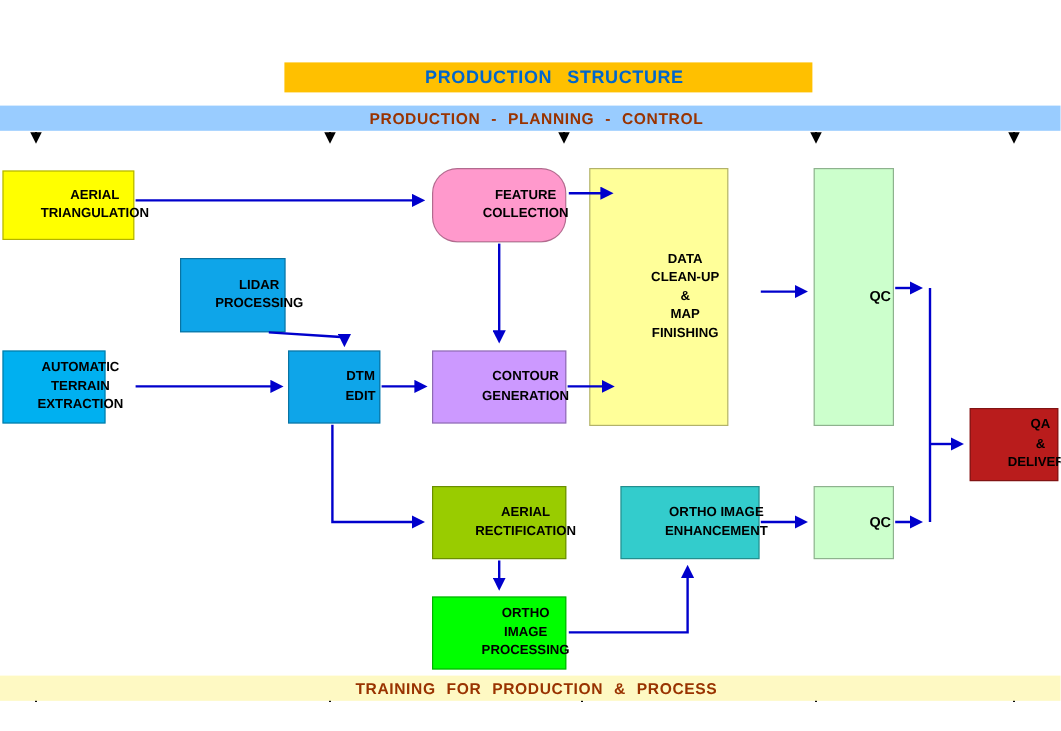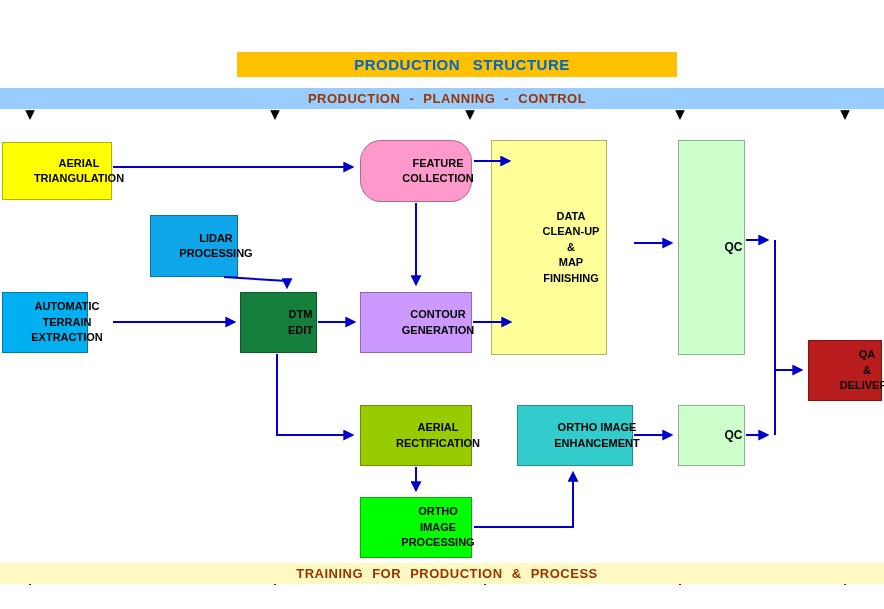--- a/index.html
+++ b/index.html
@@ -65,21 +65,21 @@
 
   <div class="box b-qc-top" style="background: rgb(204, 255, 204);">QC</div>
 
   <div class="box b-lidar" style="background: #0ea5e9;">LIDAR
 PROCESSING</div>
 
   <div class="box b-ate" style="background: rgb(0, 176, 240);">AUTOMATIC
 TERRAIN
 EXTRACTION</div>
 
-  <div class="box b-dtm" style="background: #15803d;">DTM EDIT</div>
+  <div class="box b-dtm" style="background: #0ea5e9;">DTM EDIT</div>
 
   <div class="box b-contour" style="background: rgb(204, 153, 255);">CONTOUR
 GENERATION</div>
 
   <div class="box b-qa" style="background: #b91c1c;">QA
 &amp;
 DELIVERY</div>
 
   <div class="box b-ortho-rect" style="background: rgb(153, 204, 0);">AERIAL
 RECTIFICATION</div>

